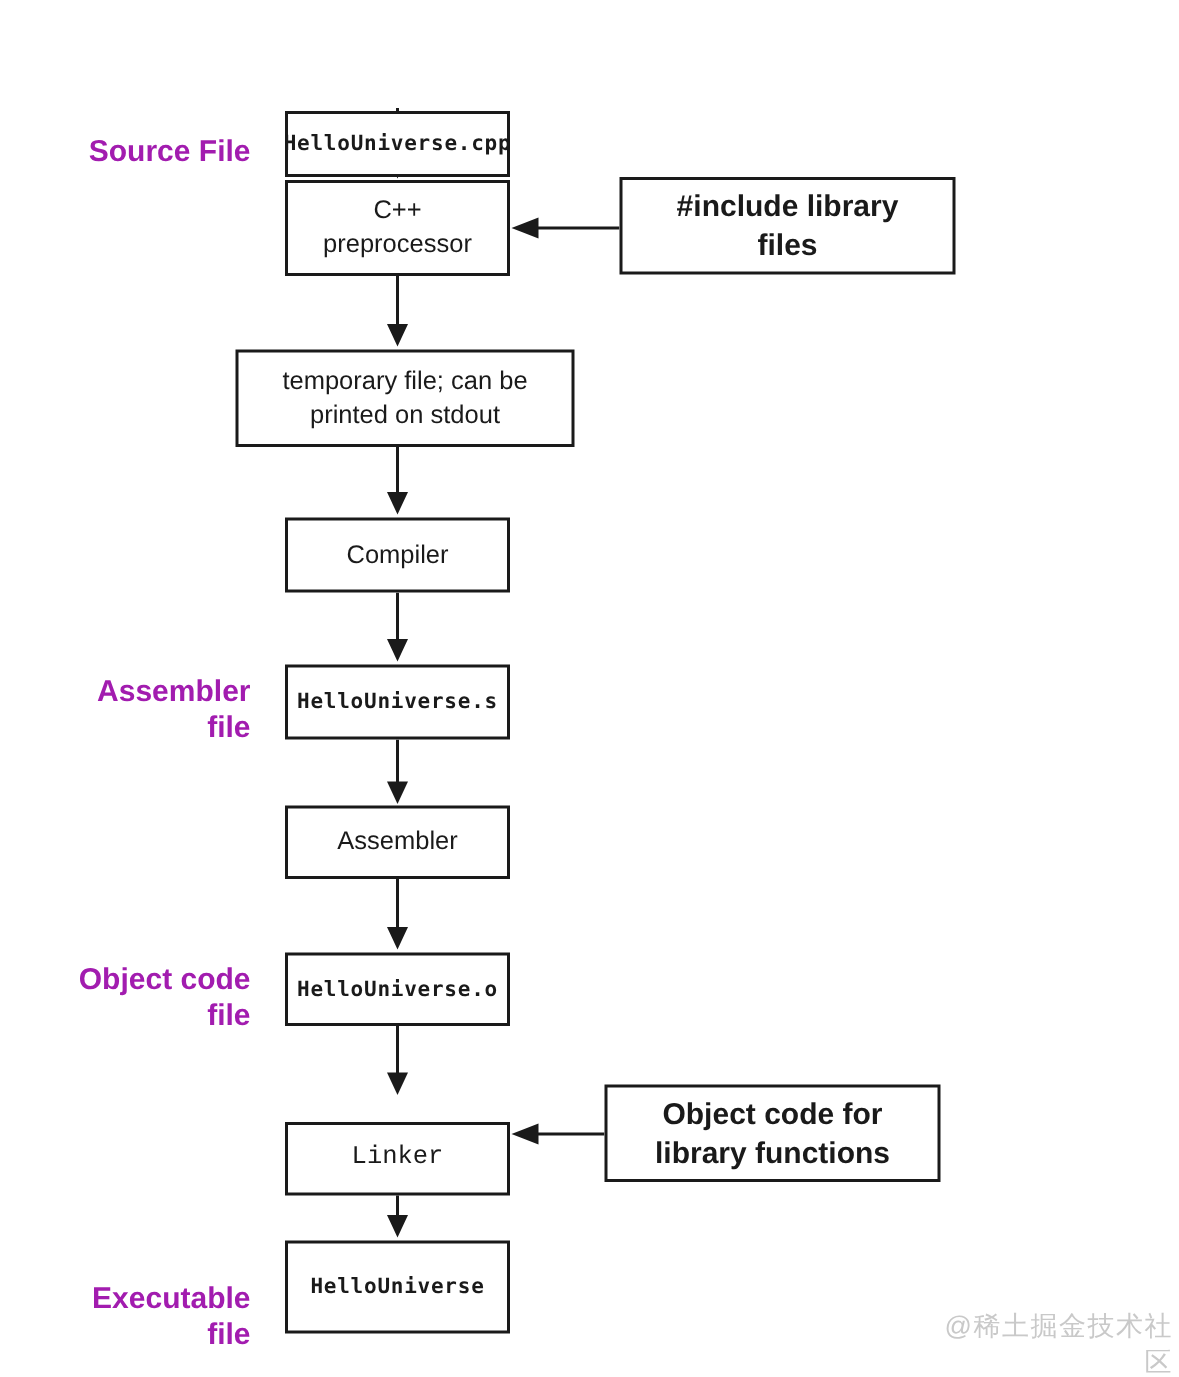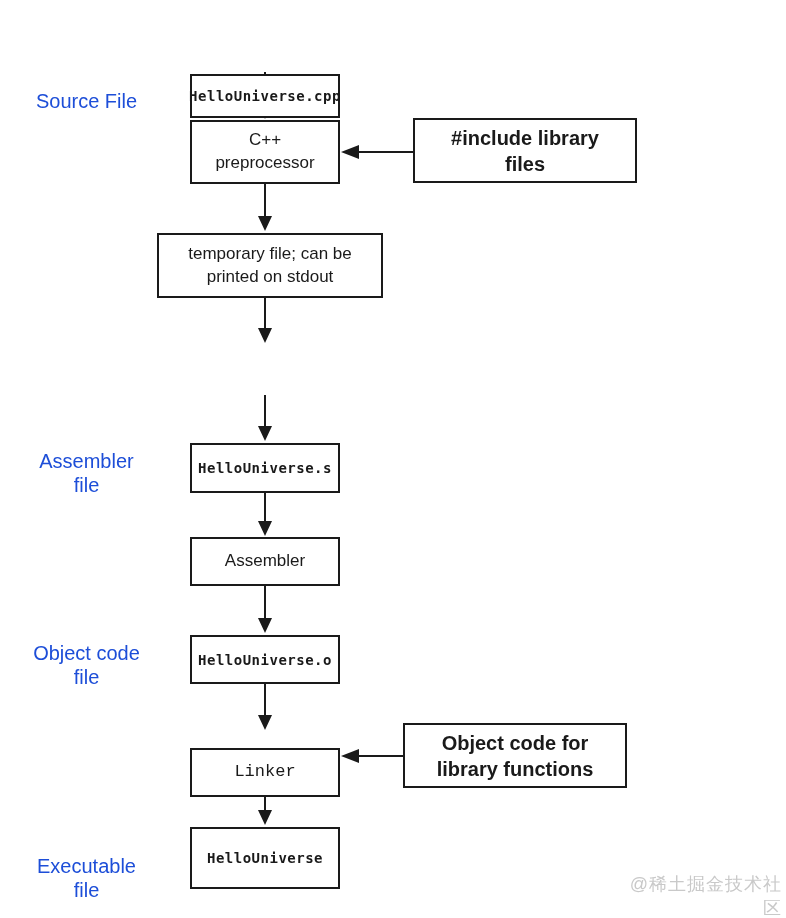--- a/index.html
+++ b/index.html
@@ -54,25 +54,25 @@
   }
   .node.boldbox {
     font-weight: bold;
     font-size: 20px;
     line-height: 1.3;
   }
   .side-label {
     position: absolute;
     width: 161px;
     left: 6px;
-    font-weight: normal;
+    font-weight: bold;
     font-size: 20px;
     line-height: 1.18;
-    color: #1d4ed8;
-    text-align: center;
+    color: #a21caf;
+    text-align: right;
     white-space: pre-line;
   }
   .watermark {
     position: absolute;
     left: 612px;
     top: 872px;
     width: 170px;
     font-size: 18px;
     color: #c9c9c9;
     text-align: right;
@@ -139,20 +139,21 @@
 
   <div class="node plain" style="left:190px; top:120px; width:150px; height:64px;">C++
 preprocessor</div>
 
   <div class="node boldbox" style="left:413px; top:118px; width:224px; height:65px;">#include library
 files</div>
 
   <div class="node plain" style="left:157px; top:233px; width:226px; height:65px;">temporary file; can be
 printed on stdout</div>
 
+  <div class="node plain" style="left:190px; top:345px; width:150px; height:50px;">Compiler</div>
 
   <div class="node mono" style="left:190px; top:443px; width:150px; height:50px;">HelloUniverse.s</div>
 
   <div class="node plain" style="left:190px; top:537px; width:150px; height:49px;">Assembler</div>
 
   <div class="node mono" style="left:190px; top:635px; width:150px; height:49px;">HelloUniverse.o</div>
 
   <div class="node plain" style="left:190px; top:748px; width:150px; height:49px;font-family:Liberation Mono, monospace;">Linker</div>
 
   <div class="node boldbox" style="left:403px; top:723px; width:224px; height:65px;">Object code for

